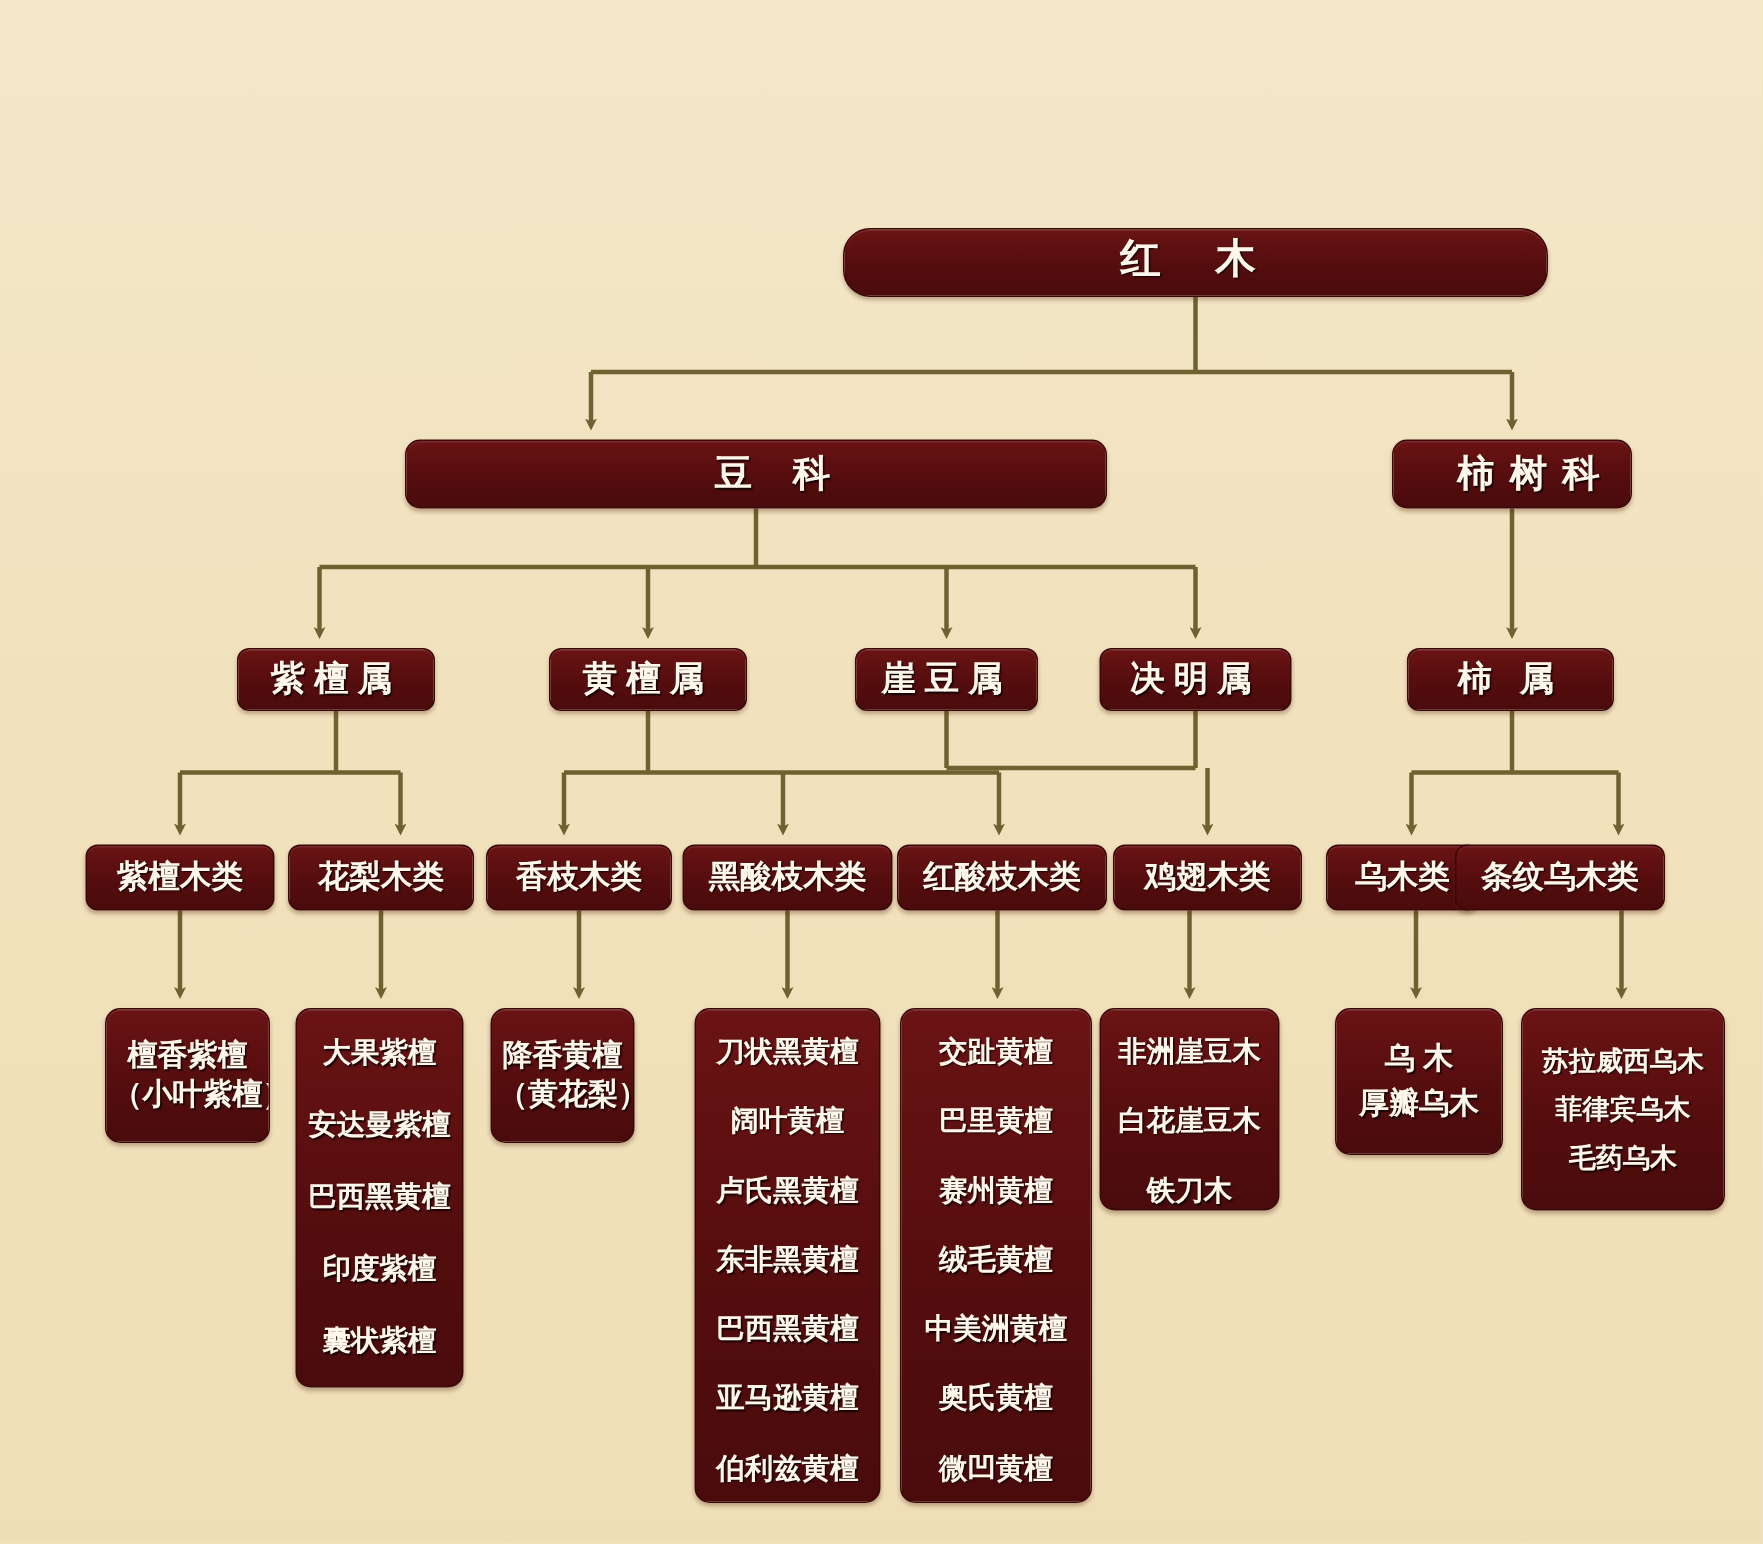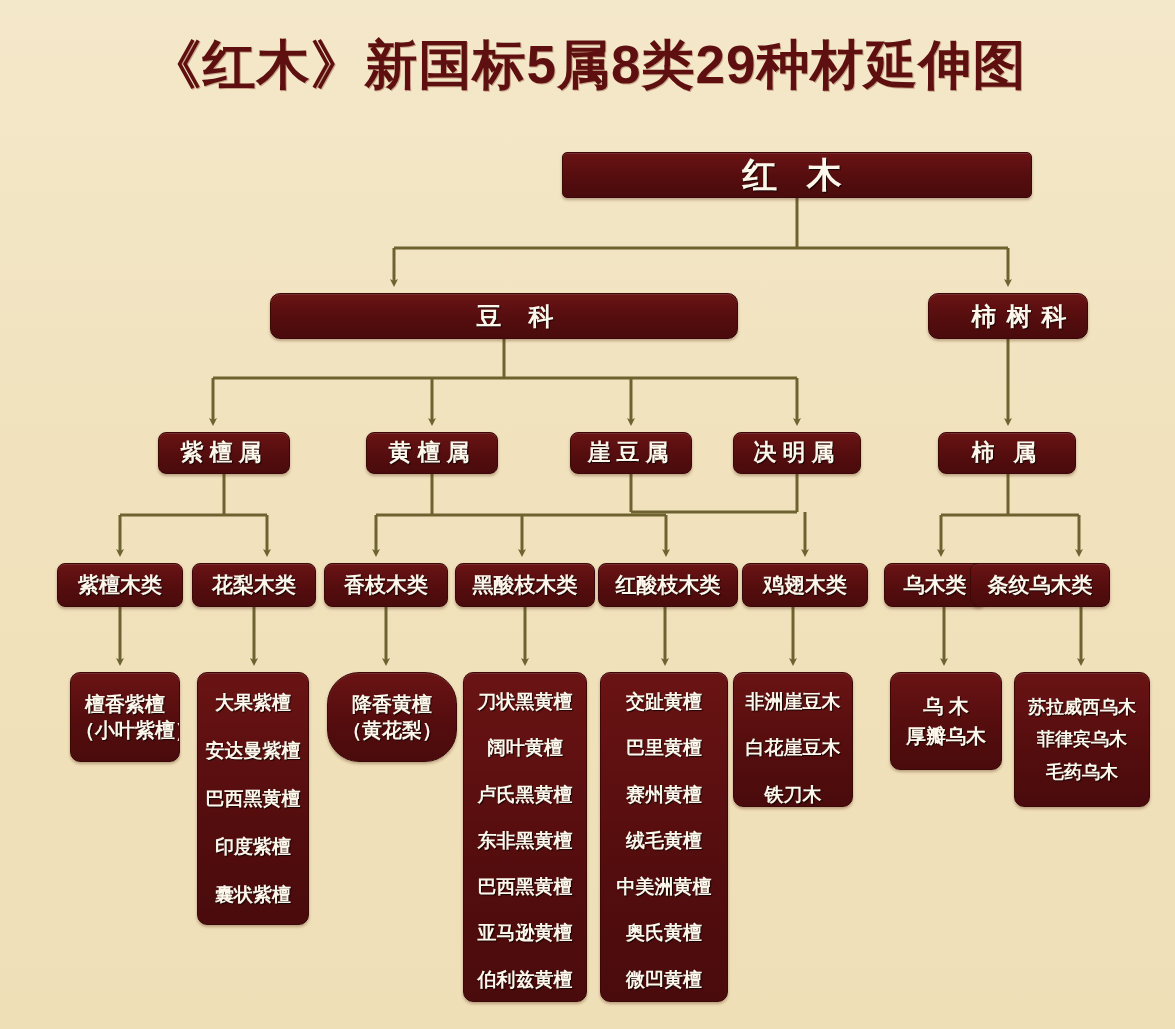--- a/index.html
+++ b/index.html
@@ -55,21 +55,21 @@
     flex-direction: column;
     align-items: center;
     justify-content: center;
     text-align: center;
     font-weight: bold;
     text-shadow: 1px 1px 1px rgba(0,0,0,.75);
     line-height: 1.12;
     overflow: hidden;
   }
 
-  .node.root      { font-size: 35px; letter-spacing: 10px; border-radius: 5px; }
+  .node.root      { font-size: 27px; letter-spacing: 10px; border-radius: 18px; font-family: Liberation Mono, monospace; }
   .node.family    { font-size: 25px; letter-spacing: 10px; border-radius: 10px; padding-left: 32px; }
   .node.genus     { font-size: 23px; letter-spacing: 6px; border-radius: 8px; }
   .node.category  { font-size: 21px; letter-spacing: 0px; border-radius: 8px; }
   .node.species   { font-size: 20px; letter-spacing: 0px; border-radius: 10px; padding: 18px 4px; justify-content: space-around; }
 
   .node.species .sp-line {
     display: block;
     width: 100%;
     white-space: nowrap;
   }
@@ -128,21 +128,20 @@
       <path d="M254,607 L254,662" marker-end="url(#arrow)"></path>
       <path d="M386,607 L386,662" marker-end="url(#arrow)"></path>
       <path d="M525,607 L525,662" marker-end="url(#arrow)"></path>
       <path d="M665,607 L665,662" marker-end="url(#arrow)"></path>
       <path d="M793,607 L793,662" marker-end="url(#arrow)"></path>
       <path d="M944,607 L944,662" marker-end="url(#arrow)"></path>
       <path d="M1081,607 L1081,662" marker-end="url(#arrow)"></path>
     </g>
   </svg>
 
-  <div class="title">《红木》新国标5属8类29种材延伸图</div>
 
   <div id="nodes">
       <div class="node root" style="left: 562px; top: 152px; width: 470px; height: 46px;">红  木</div>
       <div class="node family" style="left: 270px; top: 293px; width: 468px; height: 46px;">豆  科</div>
       <div class="node family" style="left: 928px; top: 293px; width: 160px; height: 46px;">柿树科</div>
       <div class="node genus" style="left: 158px; top: 432px; width: 132px; height: 42px;">紫檀属</div>
       <div class="node genus" style="left: 366px; top: 432px; width: 132px; height: 42px;">黄檀属</div>
       <div class="node genus" style="left: 570px; top: 432px; width: 122px; height: 42px;">崖豆属</div>
       <div class="node genus" style="left: 733px; top: 432px; width: 128px; height: 42px;">决明属</div>
       <div class="node genus" style="left: 938px; top: 432px; width: 138px; height: 42px;">柿  属</div>
@@ -158,21 +157,21 @@
         <span class="sp-line">檀香紫檀</span>
         <span class="sp-line">（小叶紫檀）</span>
       </div>
       <div class="node species wide-sp" style="left: 197px; top: 672px; width: 112px; height: 253px;">
         <span class="sp-line">大果紫檀</span>
         <span class="sp-line">安达曼紫檀</span>
         <span class="sp-line">巴西黑黄檀</span>
         <span class="sp-line">印度紫檀</span>
         <span class="sp-line">囊状紫檀</span>
       </div>
-      <div class="node species" style="left: 327px; top: 672px; width: 130px; height: 90px; border-radius: 32px;">
+      <div class="node species" style="left: 327px; top: 672px; width: 96px; height: 90px;">
         <span class="sp-line">降香黄檀</span>
         <span class="sp-line">（黄花梨）</span>
       </div>
       <div class="node species wide-sp" style="left: 463px; top: 672px; width: 124px; height: 330px;">
         <span class="sp-line">刀状黑黄檀</span>
         <span class="sp-line">阔叶黄檀</span>
         <span class="sp-line">卢氏黑黄檀</span>
         <span class="sp-line">东非黑黄檀</span>
         <span class="sp-line">巴西黑黄檀</span>
         <span class="sp-line">亚马逊黄檀</span>

